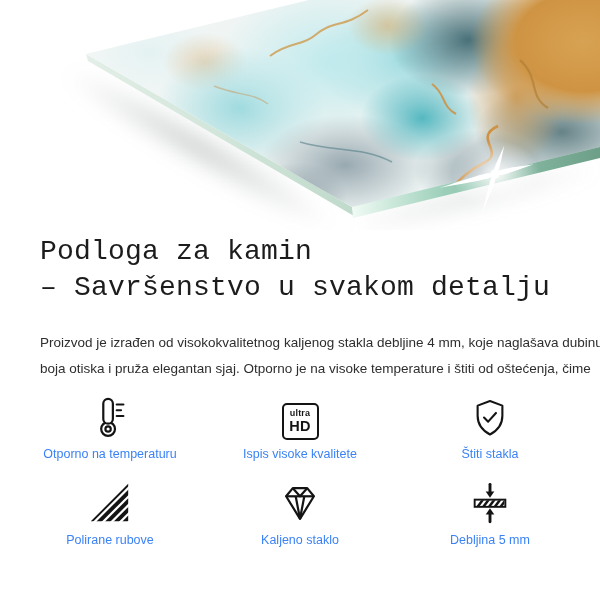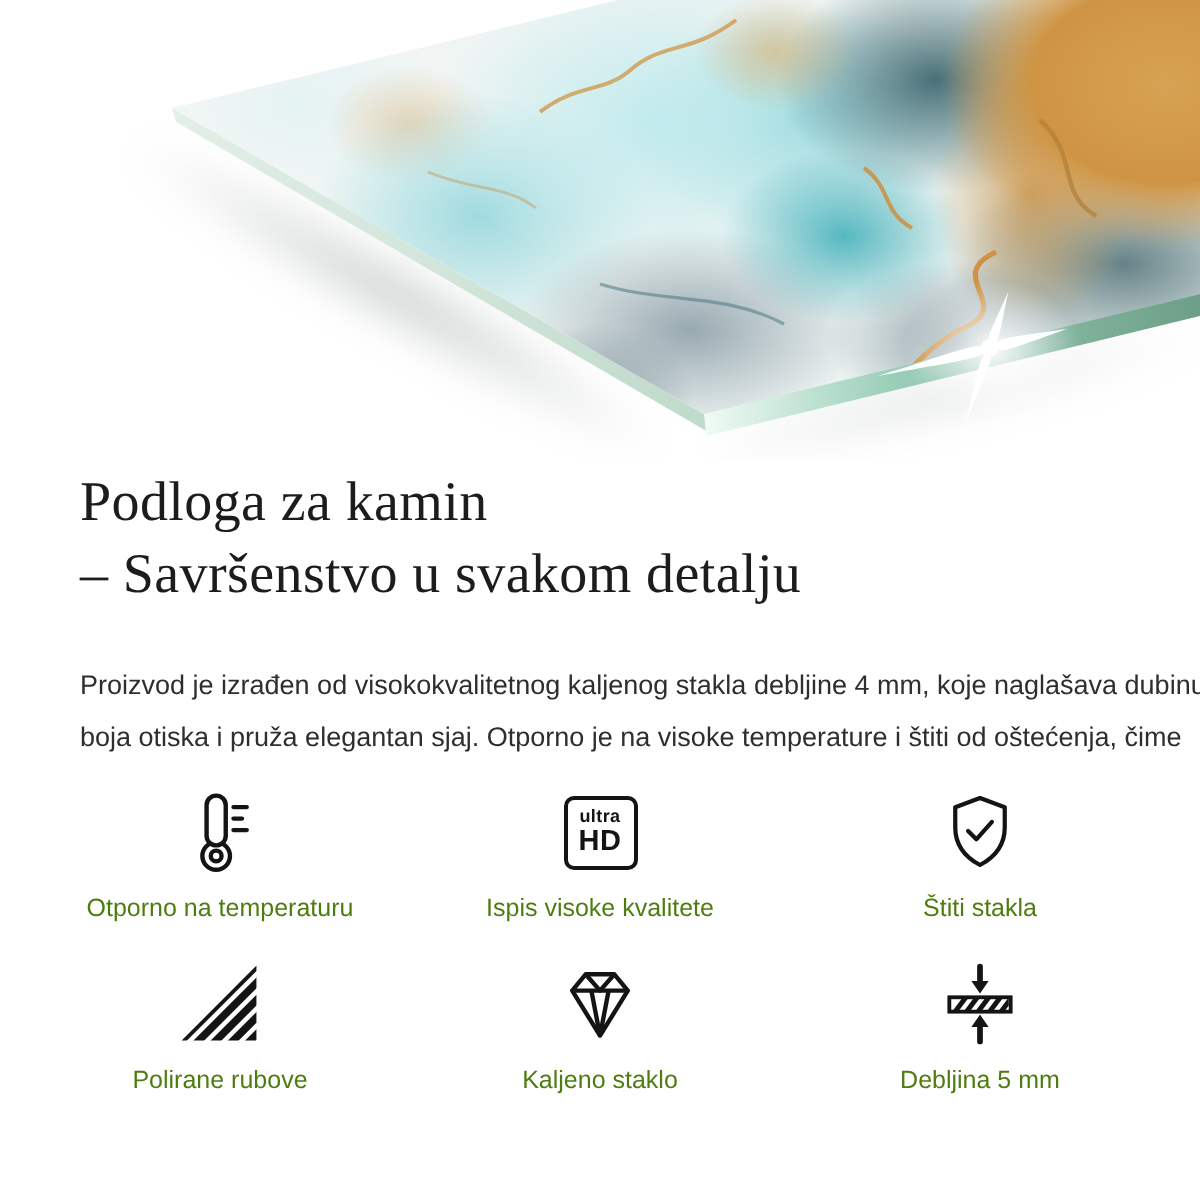--- a/index.html
+++ b/index.html
@@ -41,31 +41,31 @@
       radial-gradient(60px 42px at 205px 62px, rgba(214,164,98,.4), rgba(214,164,98,0) 70%),
       radial-gradient(95px 62px at 150px 52px, rgba(228,242,242,.95), rgba(228,242,242,0) 75%),
       linear-gradient(105deg,#f7f9f8 0%,#eef4f3 45%,#e9f1f0 100%);}
   .panel-face svg{position:absolute;left:0;top:0;}
   .sparkle{position:absolute;left:0;top:0;pointer-events:none;}
   .glow{position:absolute;left:452px;top:140px;width:88px;height:70px;border-radius:50%;
     background:radial-gradient(closest-side, rgba(255,255,255,.95), rgba(255,255,255,0));}
 
   
   .content{padding:0 40px;}
-  h1{margin:4px 0 0 0;font-family:Liberation Serif, serif;font-weight:400;
+  h1{margin:4px 0 0 0;font-family:Liberation Mono, monospace;font-weight:400;
      font-size:28px;line-height:36px;color:#1c1c1c;letter-spacing:.2px;}
   h1 span{display:block;}
   .desc{margin-top:24px;font-size:13.5px;line-height:26px;color:#2e2e2e;white-space:nowrap;}
   .desc span{display:block;}
 
   
   .features{margin-top:10px;padding:0 15px;display:grid;grid-template-columns:repeat(3,1fr);row-gap:16px;}
   .feature{display:flex;flex-direction:column;align-items:center;}
-  .icon-box{height:48px;display:flex;align-items:center;justify-content:center;}
-  .f-label{margin-top:6px;font-size:12.5px;line-height:16px;color:#4d7c0f;text-align:center;}
+  .icon-box{height:48px;display:flex;align-items:flex-end;justify-content:center;}
+  .f-label{margin-top:6px;font-size:12.5px;line-height:16px;color:#3b82f6;text-align:center;}
   .icon-box svg{stroke:#141414;fill:none;stroke-width:2.3;}
   .uhd{width:33px;height:33px;border:2.5px solid #141414;border-radius:5px;display:flex;
        flex-direction:column;align-items:center;justify-content:center;line-height:1;color:#141414;}
   .uhd .t{font-size:9px;font-weight:700;letter-spacing:.2px;}
   .uhd .b{font-size:14.5px;font-weight:700;margin-top:1px;letter-spacing:.3px;}
 </style>
 </head>
 <body>
 
 <div class="hero">

